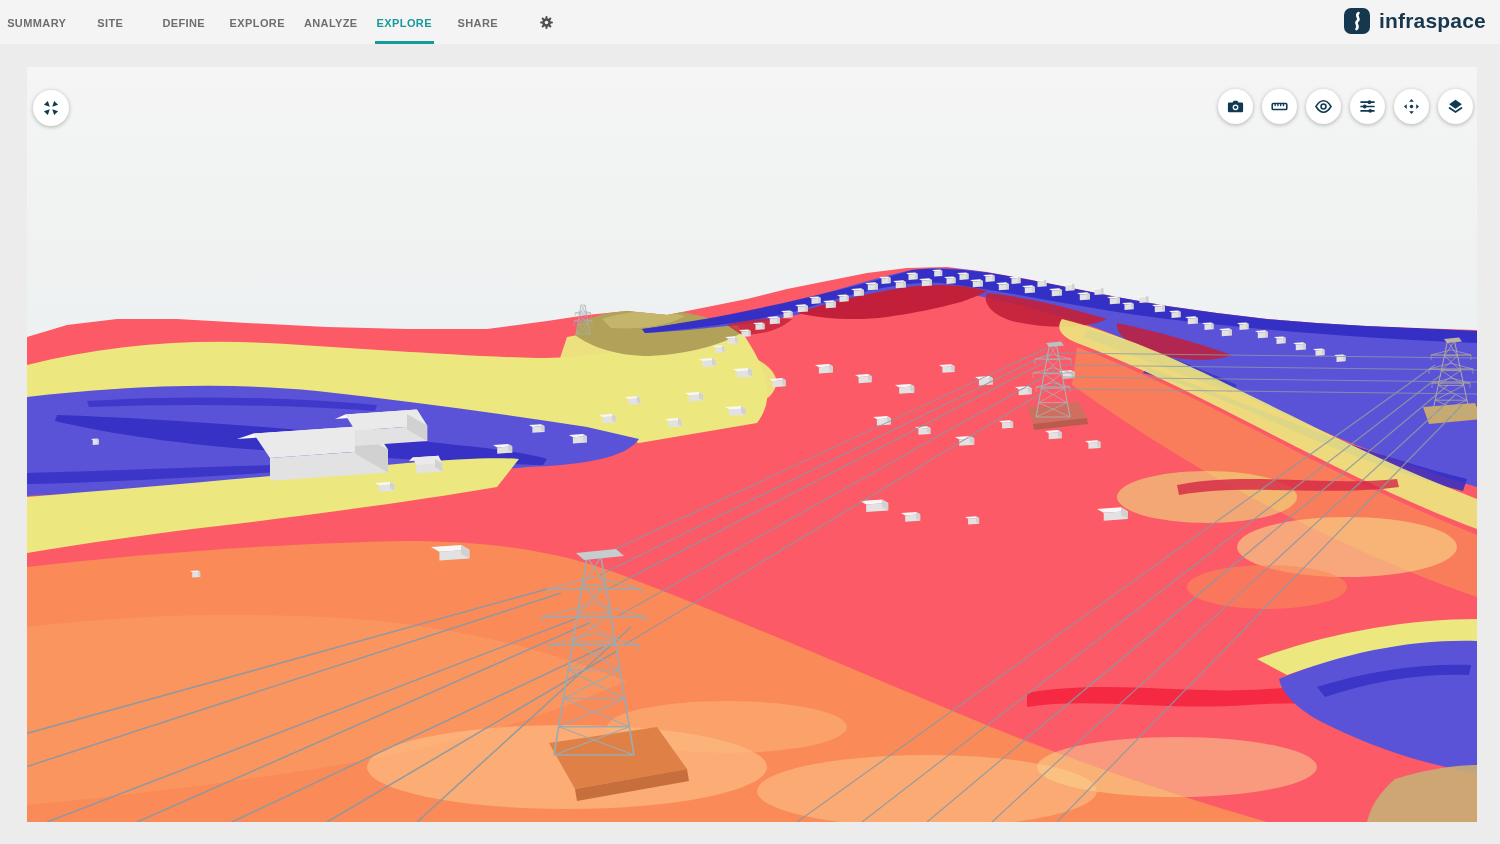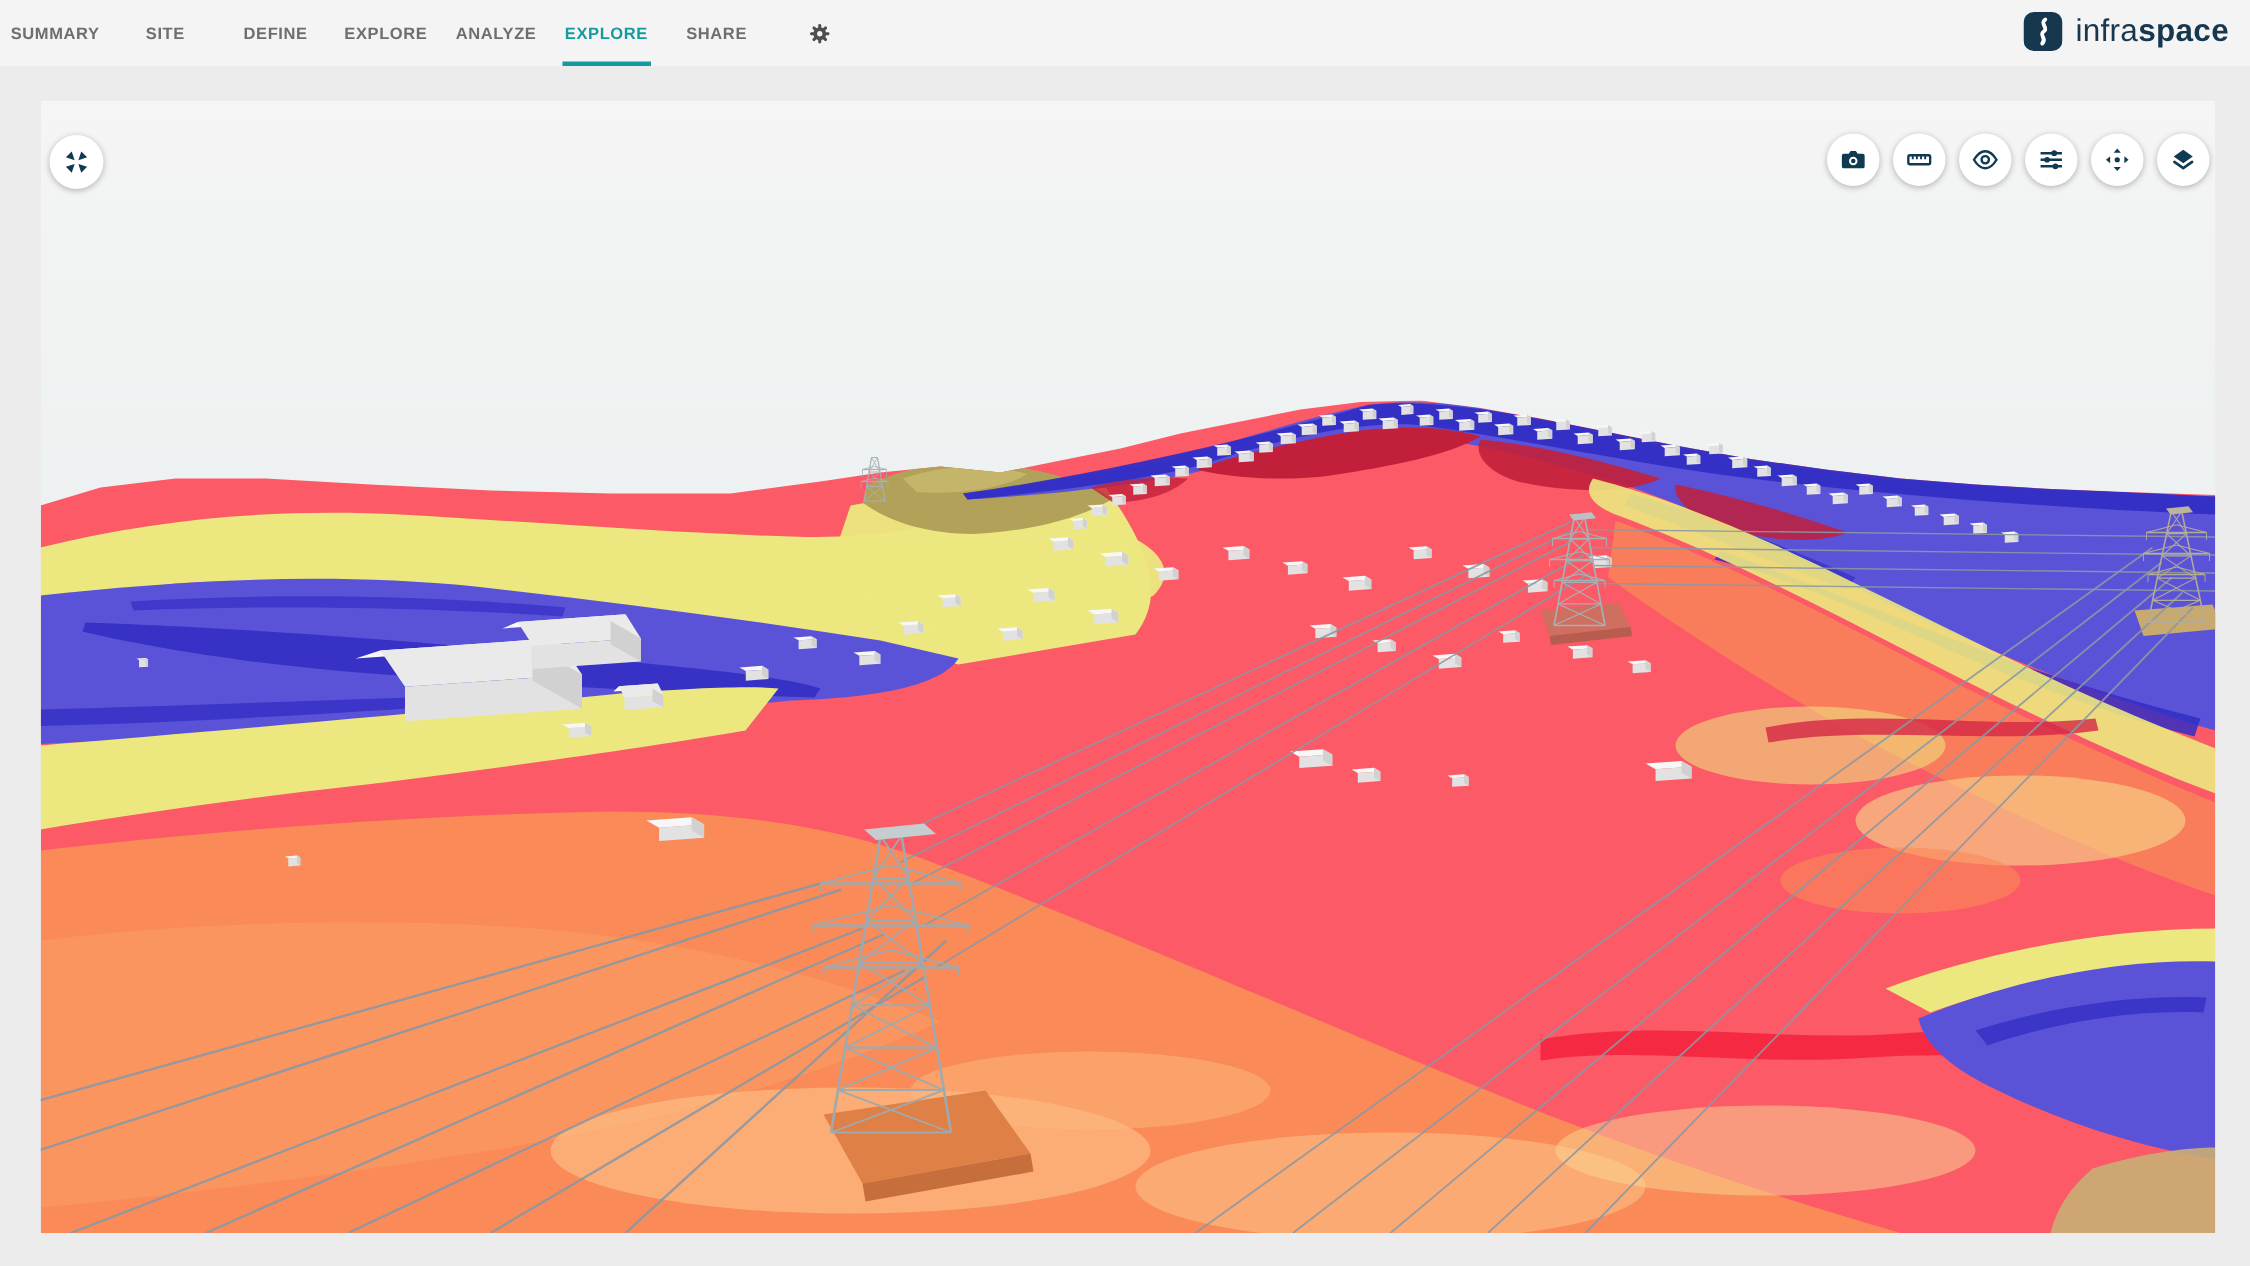--- a/index.html
+++ b/index.html
@@ -12,21 +12,21 @@
     font-family:"Liberation Sans",sans-serif;font-size:11px;font-weight:700;
     letter-spacing:.4px;color:#6e6e6e;padding:0;}
   .tab span{display:inline-block;padding-top:2px;}
   .tab.active{color:var(--accent,#169a9d);}
   .tab.active::after{content:"";position:absolute;left:7px;right:7px;bottom:0;height:3px;
     background:var(--accent,#169a9d);}
   .gearbtn{border:none;background:transparent;cursor:pointer;width:40px;margin-left:12px;
     display:flex;align-items:center;justify-content:center;padding-top:2px;}
   .brand{position:absolute;right:14px;top:8px;display:flex;align-items:center;gap:9px;}
   .brand-text{font-size:21px;color:#17374e;letter-spacing:.2px;}
-  .brand-text b{font-weight:400;}
+  .brand-text b{font-weight:700;}
   .brand-text span{font-weight:700;}
   
   .viewport{position:absolute;left:27px;top:67px;width:1450px;height:755px;overflow:hidden;}
   .viewport svg.scene{position:absolute;left:0;top:0;}
   .fab{position:absolute;border:none;border-radius:50%;background:#fff;cursor:pointer;
     box-shadow:0 1px 4px rgba(0,0,0,.28);display:flex;align-items:center;justify-content:center;}
   .fit-fab{left:6px;top:23px;width:36px;height:36px;}
   .toolbar{position:absolute;right:4px;top:22px;display:flex;gap:9px;}
   .toolbar .fab{position:relative;width:35px;height:35px;}
   .navy{fill:#0f3a52;}

